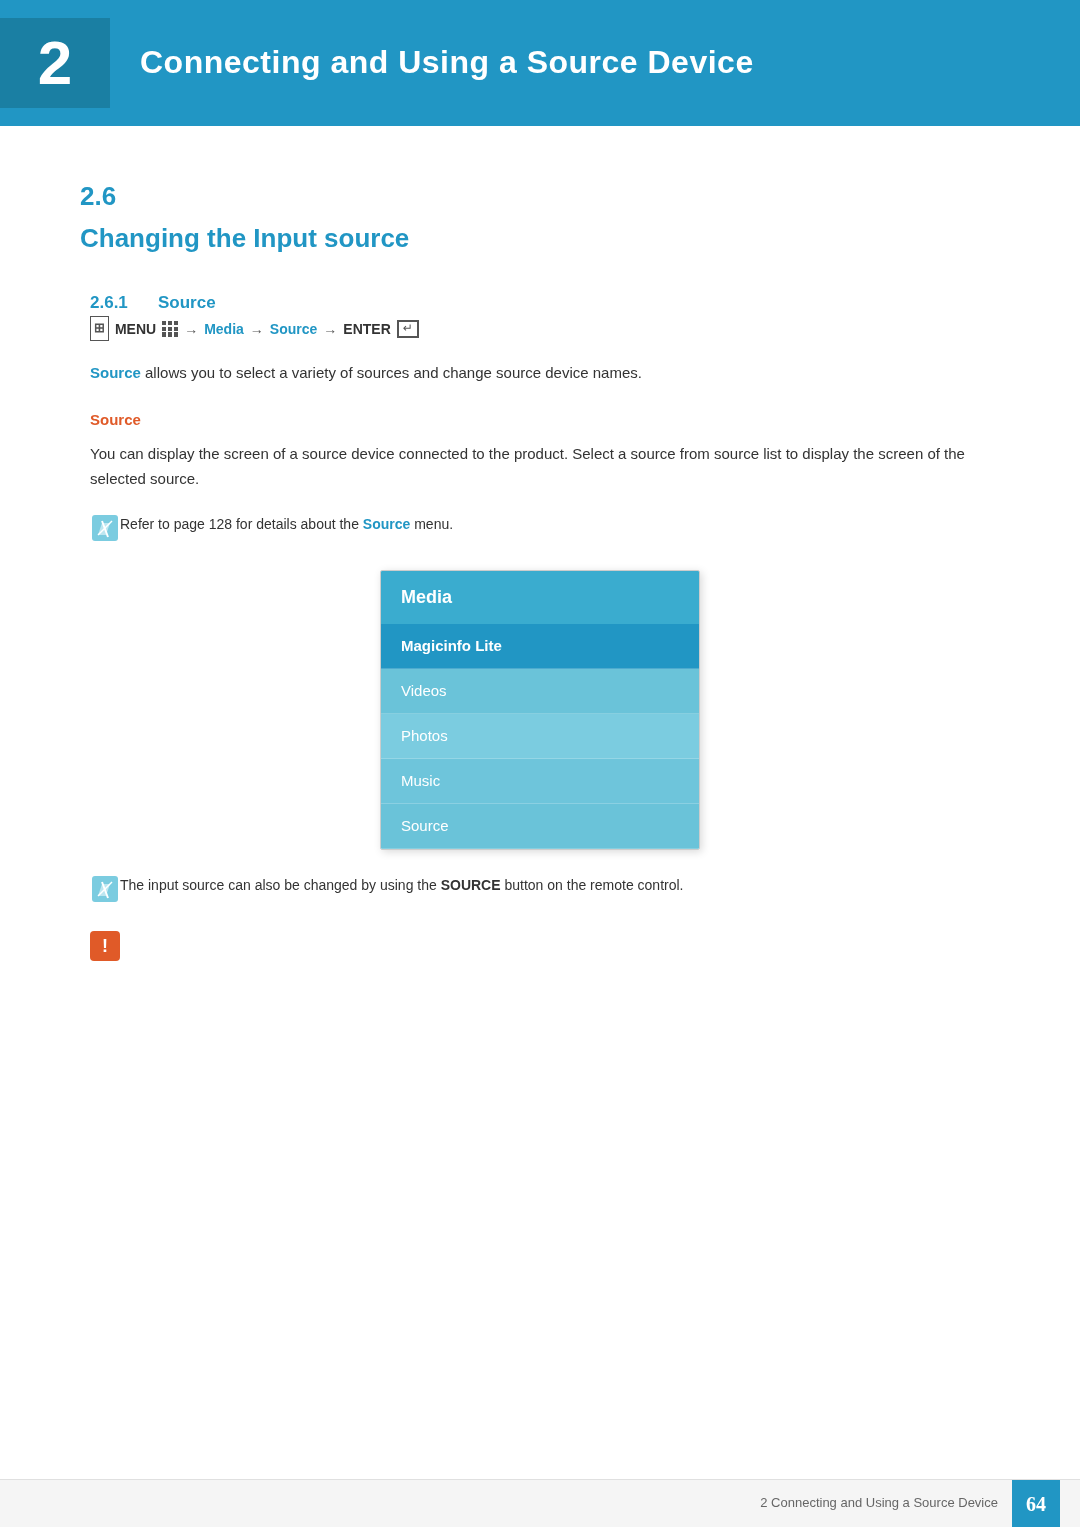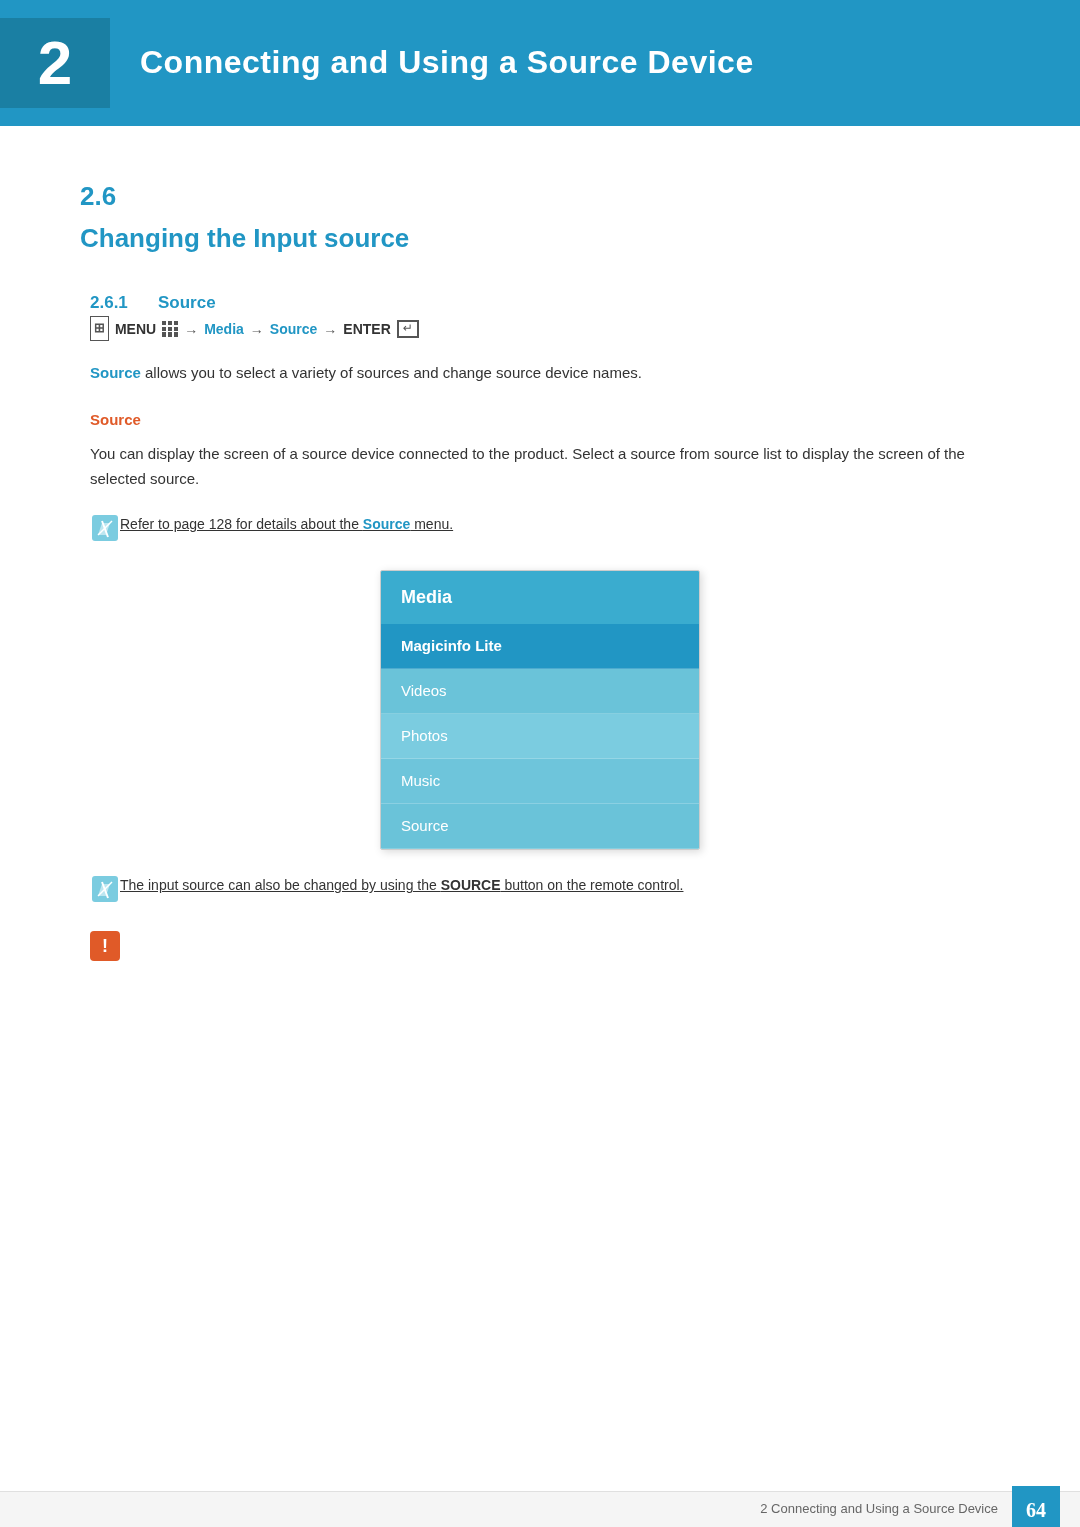--- a/index.html
+++ b/index.html
@@ -198,21 +198,20 @@
       font-size: 18px;
       flex-shrink: 0;
       margin-right: 14px;
       margin-top: 2px;
     }
 
     .note-text {
       font-size: 14px;
       color: #333;
       line-height: 1.6;
-      text-decoration: underline;
     }
 
     
     .media-menu-container {
       display: flex;
       justify-content: center;
       margin: 20px 0 24px 0;
     }
 
     .media-menu {
@@ -243,21 +242,21 @@
     .menu-item-photos { background: #7bcce0; }
     .menu-item-music { background: #6ec5db; }
     .menu-item-source { background: #6ac3d9; }
 
     
     .footer {
       position: absolute;
       bottom: 0;
       left: 0;
       right: 0;
-      height: 36px;
+      height: 48px;
       background: #f5f5f5;
       border-top: 1px solid #e0e0e0;
       display: flex;
       align-items: center;
       justify-content: flex-end;
       padding: 10px 20px;
       gap: 14px;
     }
 
     .footer-text {

